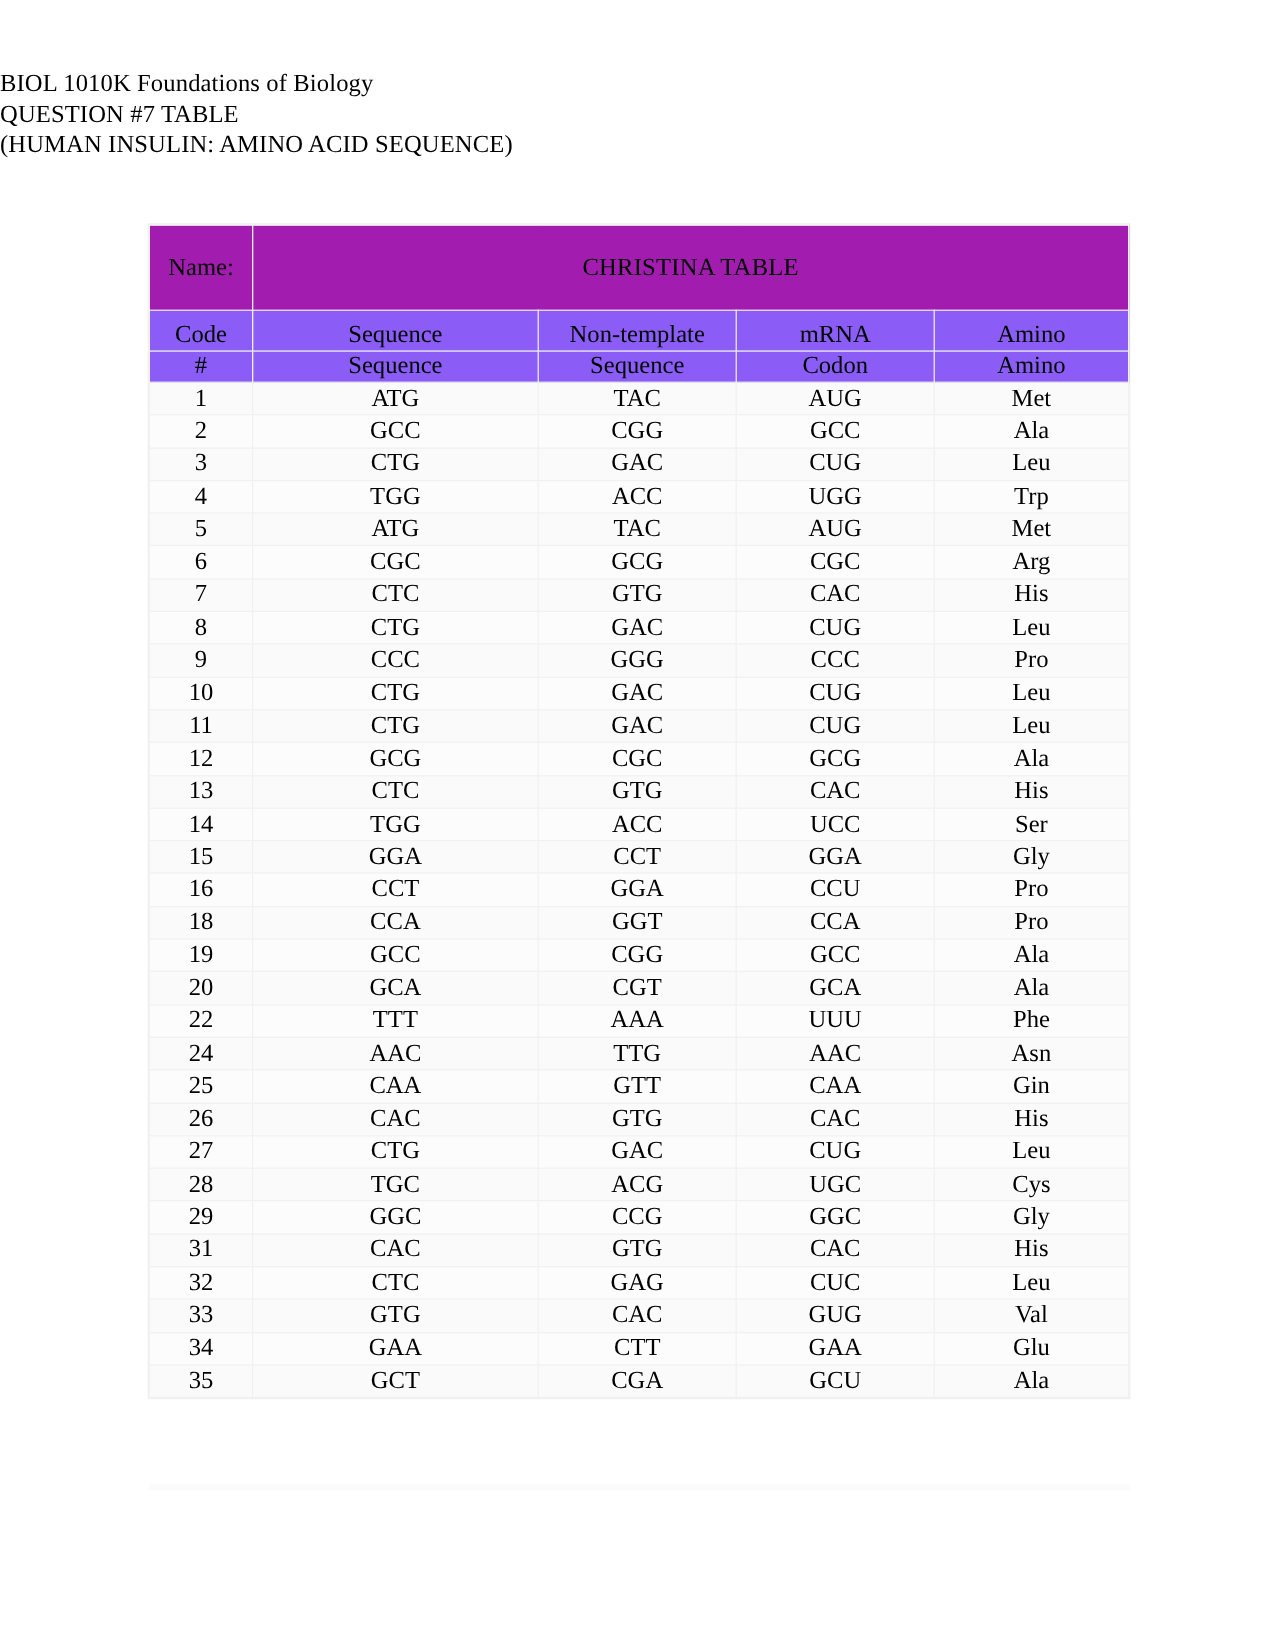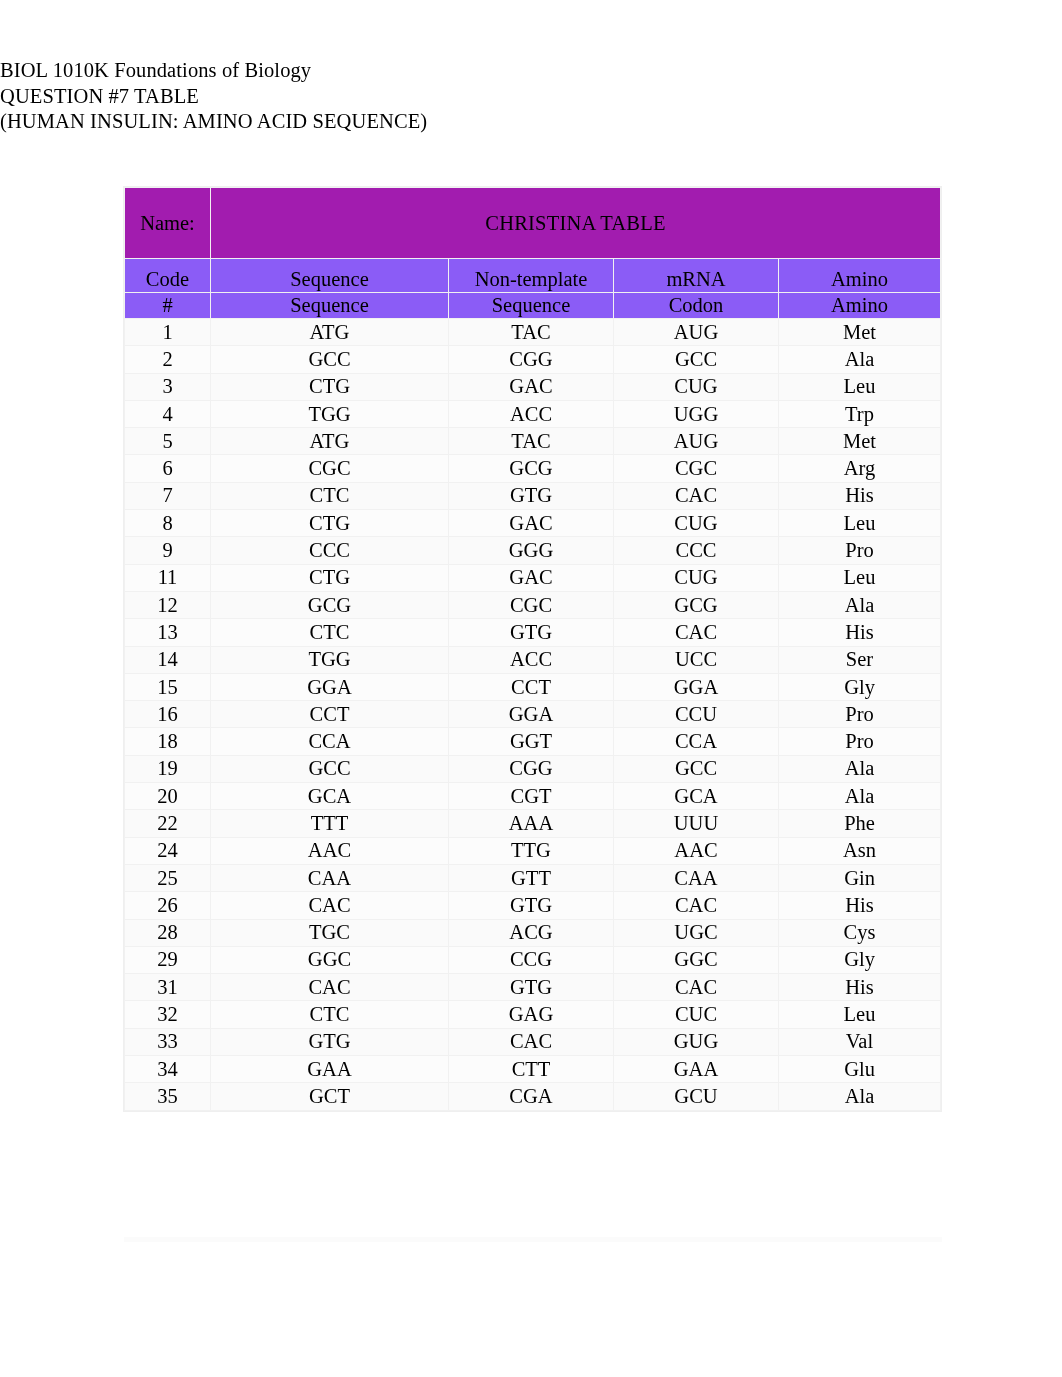--- a/index.html
+++ b/index.html
@@ -203,20 +203,27 @@
           <td>Leu</td>
         </tr>
         <tr class="data-row">
           <td>9</td>
           <td>CCC</td>
           <td>GGG</td>
           <td>CCC</td>
           <td>Pro</td>
         </tr>
         <tr class="data-row">
+          <td>10</td>
+          <td>CTG</td>
+          <td>GAC</td>
+          <td>CUG</td>
+          <td>Leu</td>
+        </tr>
+        <tr class="data-row">
           <td>11</td>
           <td>CTG</td>
           <td>GAC</td>
           <td>CUG</td>
           <td>Leu</td>
         </tr>
         <tr class="data-row">
           <td>12</td>
           <td>GCG</td>
           <td>CGC</td>
@@ -294,20 +301,27 @@
           <td>Gin</td>
         </tr>
         <tr class="data-row">
           <td>26</td>
           <td>CAC</td>
           <td>GTG</td>
           <td>CAC</td>
           <td>His</td>
         </tr>
         <tr class="data-row">
+          <td>27</td>
+          <td>CTG</td>
+          <td>GAC</td>
+          <td>CUG</td>
+          <td>Leu</td>
+        </tr>
+        <tr class="data-row">
           <td>28</td>
           <td>TGC</td>
           <td>ACG</td>
           <td>UGC</td>
           <td>Cys</td>
         </tr>
         <tr class="data-row">
           <td>29</td>
           <td>GGC</td>
           <td>CCG</td>

